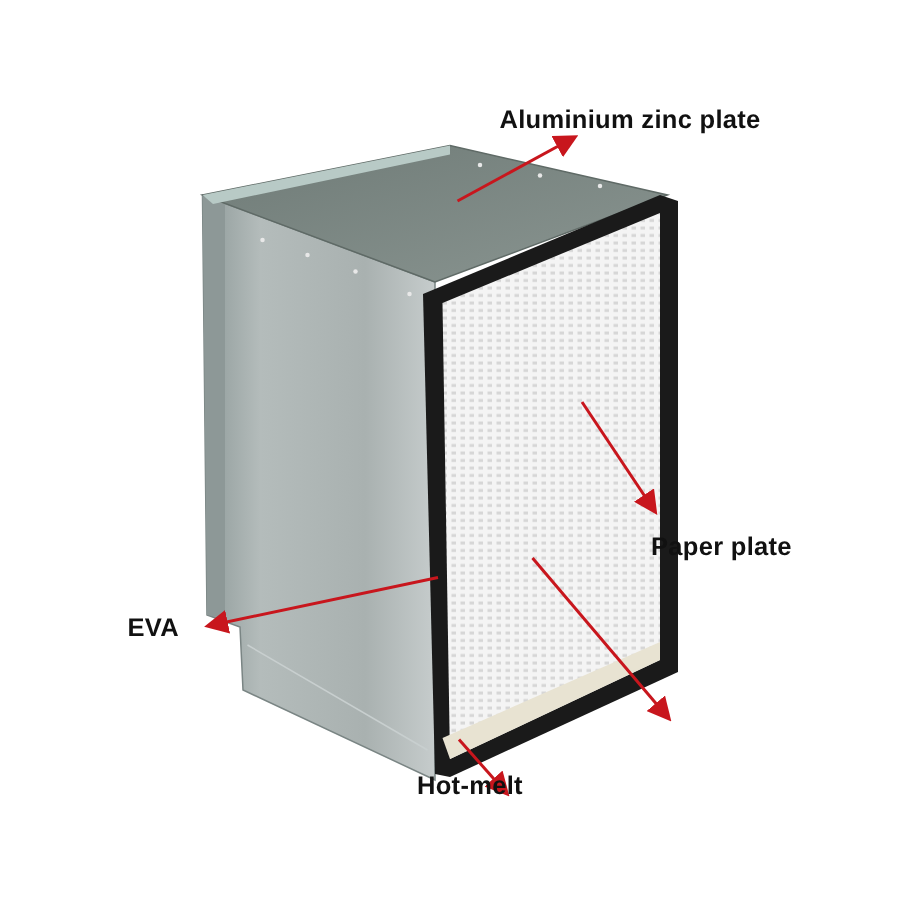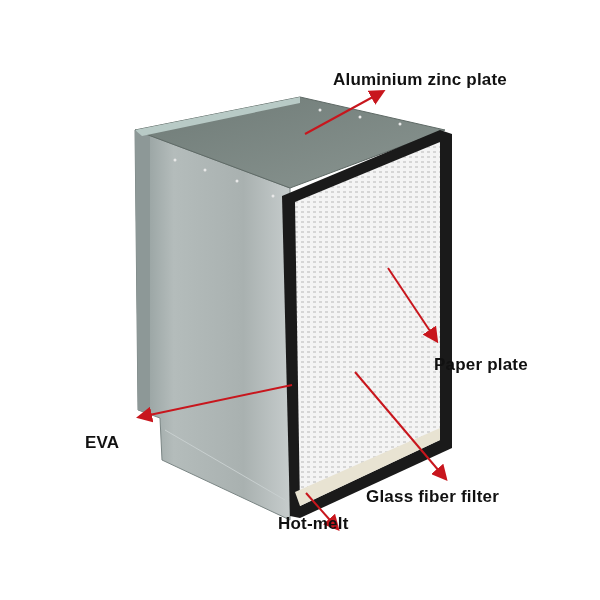--- a/index.html
+++ b/index.html
@@ -60,16 +60,15 @@
       <line x1="305" y1="134" x2="382" y2="92" marker-end="url(#arrowhead)"></line>
       <line x1="388" y1="268" x2="436" y2="340" marker-end="url(#arrowhead)"></line>
       <line x1="292" y1="385" x2="140" y2="417" marker-end="url(#arrowhead)"></line>
       <line x1="355" y1="372" x2="445" y2="478" marker-end="url(#arrowhead)"></line>
       <line x1="306" y1="493" x2="337" y2="528" marker-end="url(#arrowhead)"></line>
     </g>
   </svg>
 
   <span class="label" style="left:333px;top:70px;">Aluminium zinc plate</span>
   <span class="label" style="left:434px;top:355px;">Paper plate</span>
-  <span class="label" style="left:85px;top:409px;margin-top:24px;">EVA</span>
-  <span class="label" style="left:366px;top:487px;">Glass fiber filter</span>
+  <span class="label" style="left:85px;top:409px;">EVA</span>
   <span class="label" style="left:278px;top:514px;">Hot-melt</span>
 </div>
 
 </body></html>

